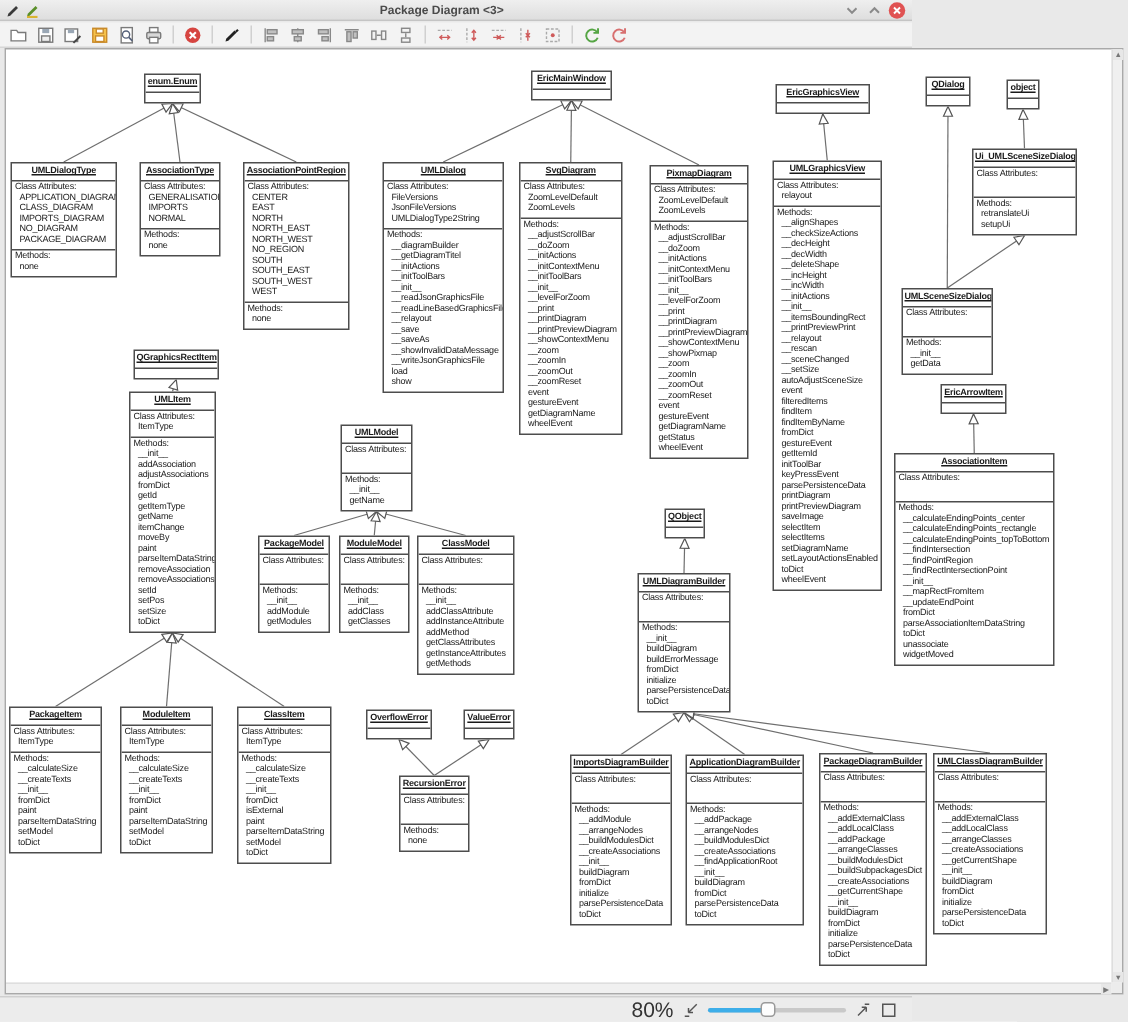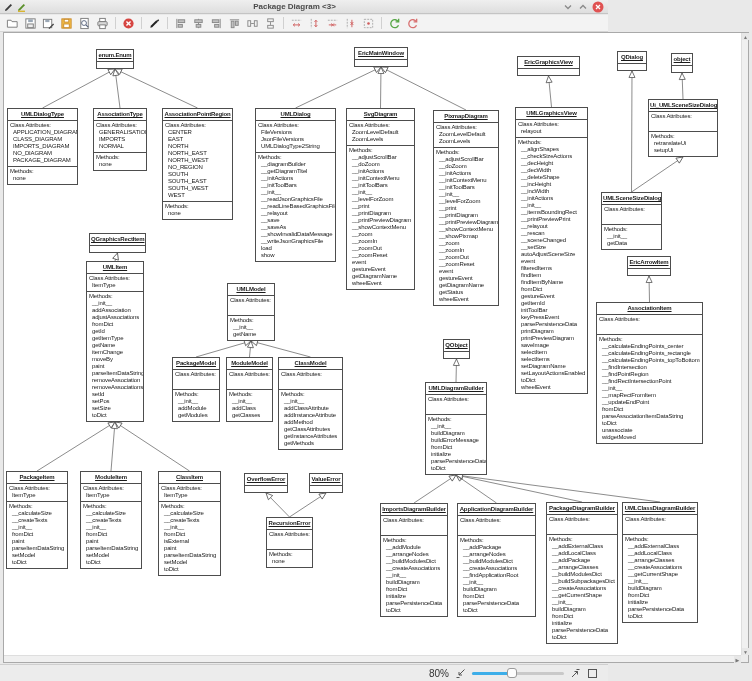--- a/index.html
+++ b/index.html
@@ -45,21 +45,21 @@
   .hscroll { position:absolute; left:0; right:7px; bottom:0; height:7px;
     background:#f0f0f0; border-top:1px solid #dedede; }
   .scr-btn { position:absolute; width:7px; height:7px; font-size:5px; color:#777;
     display:flex; align-items:center; justify-content:center; background:#e7e7e7; }
   .corner { position:absolute; right:0; bottom:0; width:7px; height:7px; background:#ececec; }
 
   
   .statusbar { position:absolute; left:0; right:0; bottom:0; height:17px;
     background:#ececec; border-top:1px solid #cfcfcf;
     display:flex; align-items:center; justify-content:flex-end; padding-right:10px; gap:6px; }
-  .statusbar .zlabel { font-size:10px; color:#333;text-align:right; }
+  .statusbar .zlabel { font-size:14px; color:#333;text-align:right; }
   .sb-ic { width:11px; height:11px; display:inline-flex; }
   .slider { position:relative; width:92px; height:12px; }
   .slider .track { position:absolute; top:5px; left:0; right:0; height:3px; background:#c9c9c9; border-radius:2px; }
   .slider .fill { position:absolute; top:5px; left:0; height:3px; background:#3daee9; border-radius:2px; }
   .slider .handle { position:absolute; top:1px; width:10px; height:10px; background:#fdfdfd;
     border:1px solid #9a9a9a; border-radius:3px; }
 </style>
 </head>
 <body>
 

